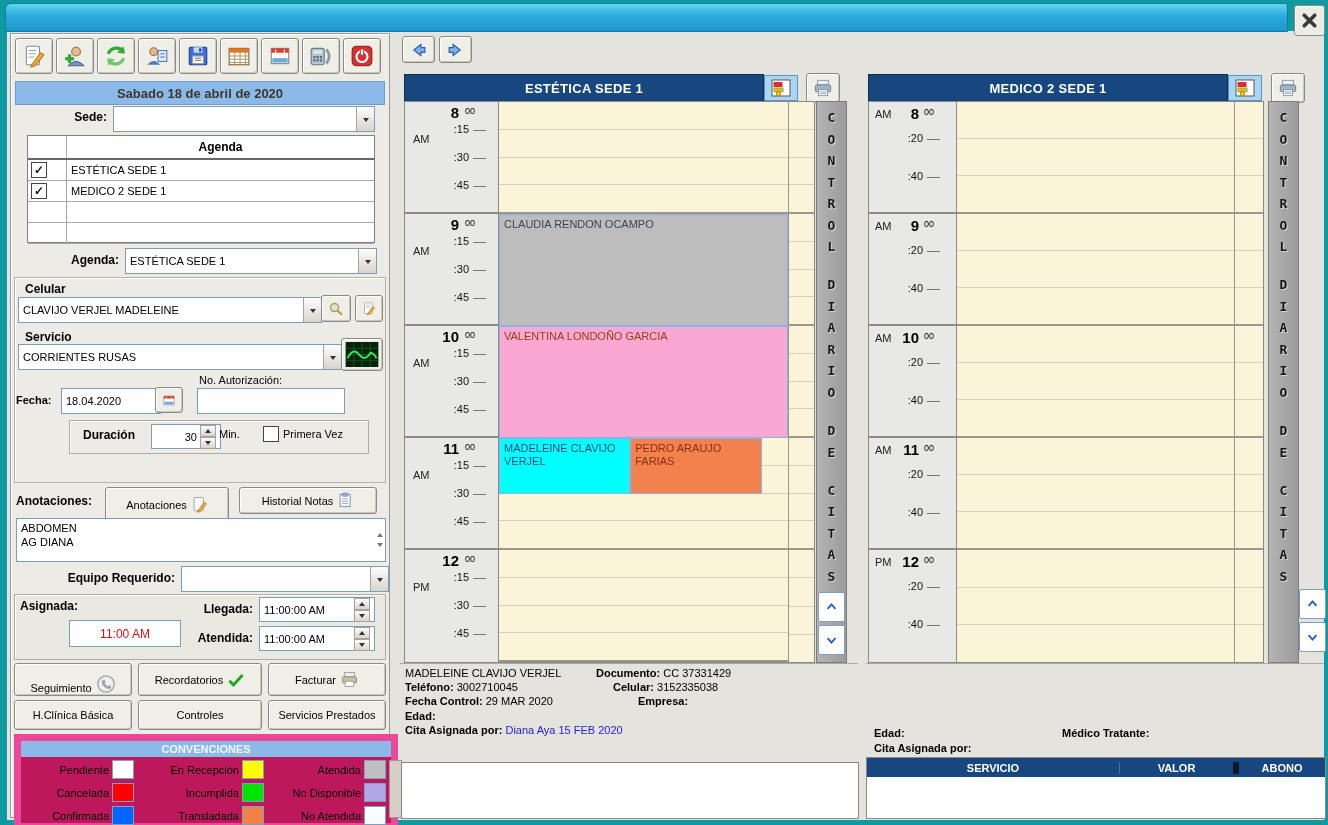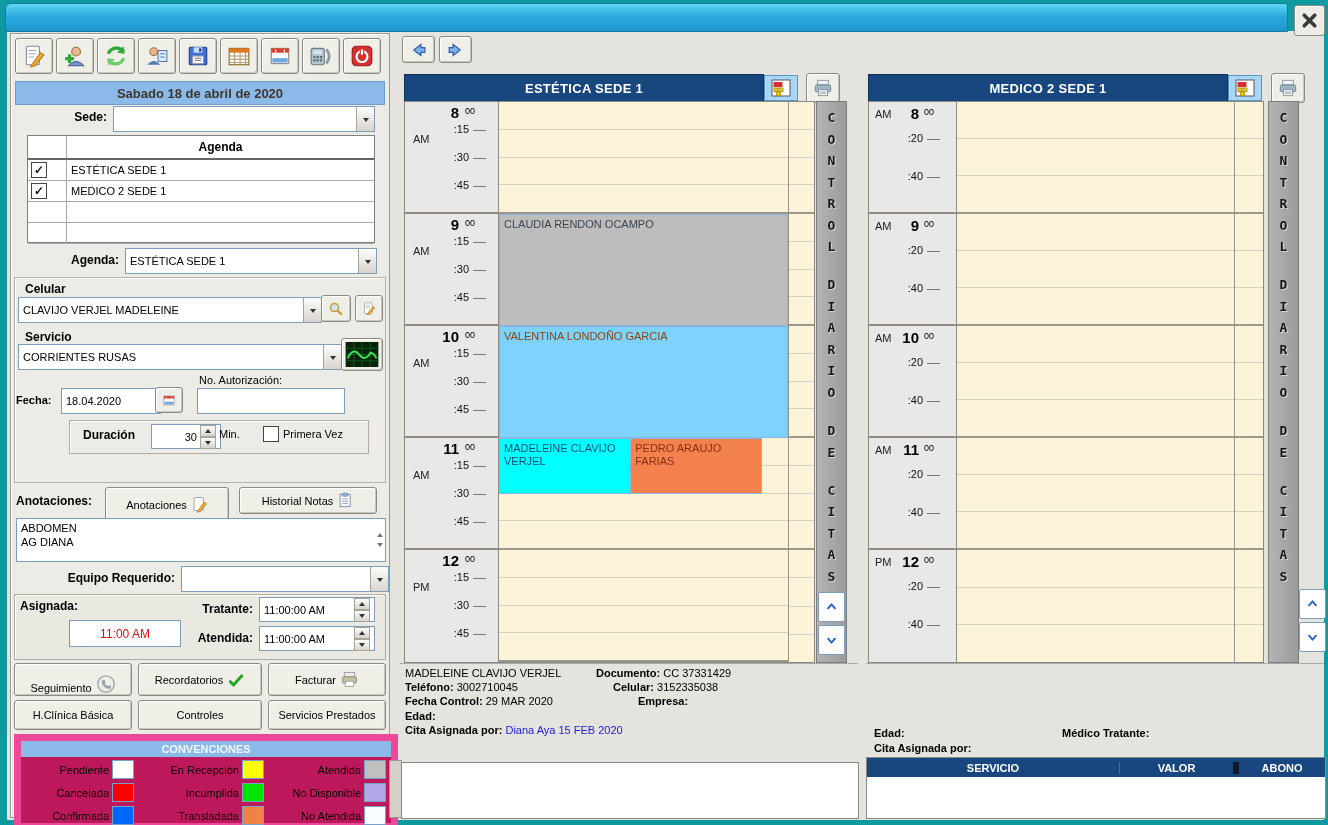--- a/index.html
+++ b/index.html
@@ -355,21 +355,21 @@
     <span class="arrowbtn">
         <span class="tridown"></span>
       </span>
   </div>
 
   <div class="abs" style="left:3px;top:560px;width:370px;height:64px;border:1px solid #b0aca2;background:#E9E8E1;box-shadow:inset 1px 1px 0 #fff;"></div>
   <span class="lbl bold" style="left:9px;top:565px;font-size:12px;">Asignada:</span>
   <div class="input" style="left:58px;top:586px;width:102px;height:25px;justify-content:center;">
     <span style="color:#E01010;font-size:12px;">11:00 AM</span>
   </div>
-  <span class="lbl bold" style="left:180px;top:568px;width:62px;text-align:right;font-size:12px;">Tratante:</span>
+  <span class="lbl bold" style="left:180px;top:568px;width:62px;text-align:right;font-size:12px;">Llegada:</span>
   <div class="input" style="left:248px;top:563px;width:106px;height:23px;">
     <span>11:00:00 AM</span>
     <span class="spincol">
         <div>
           <span class="triu"></span>
         </div>
         <div>
           <span class="trid"></span>
         </div>
       </span>
@@ -575,21 +575,21 @@
           <div class="slotrow"></div>
           <div class="slotrow"></div>
         </div>
         <div class="hoursec" style="height: 112px;">
           <div class="slotrow"></div>
           <div class="slotrow"></div>
           <div class="slotrow"></div>
           <div class="slotrow"></div>
         </div>
         <div class="appt" style="top: 112px; height: 112px; left: 0px; width: 100%; background: rgb(189, 189, 189); color: rgb(58, 70, 82);">CLAUDIA RENDON OCAMPO</div>
-        <div class="appt" style="top: 224px; height: 112px; left: 0px; width: 100%; background: #7dd3fc; color: rgb(139, 69, 19);">VALENTINA LONDOÑO GARCIA</div>
+        <div class="appt" style="top: 224px; height: 112px; left: 0px; width: 100%; background: #f9a8d4; color: rgb(139, 69, 19);">VALENTINA LONDOÑO GARCIA</div>
         <div class="appt" style="top: 336px; height: 56px; left: 0px; width: 45.4%; background: rgb(0, 255, 255); color: rgb(28, 74, 115);">MADELEINE CLAVIJO VERJEL</div>
         <div class="appt" style="top: 336px; height: 56px; left: 45.4%; width: 45.6%; background: rgb(242, 129, 78); color: rgb(139, 47, 19);">PEDRO ARAUJO FARIAS</div>
       </div>
       <div class="narrow" style="flex: 1 1 0%;">
         <div class="hoursec" style="height: 112px;">
           <div class="slotrow"></div>
           <div class="slotrow"></div>
           <div class="slotrow"></div>
           <div class="slotrow"></div>
         </div>

